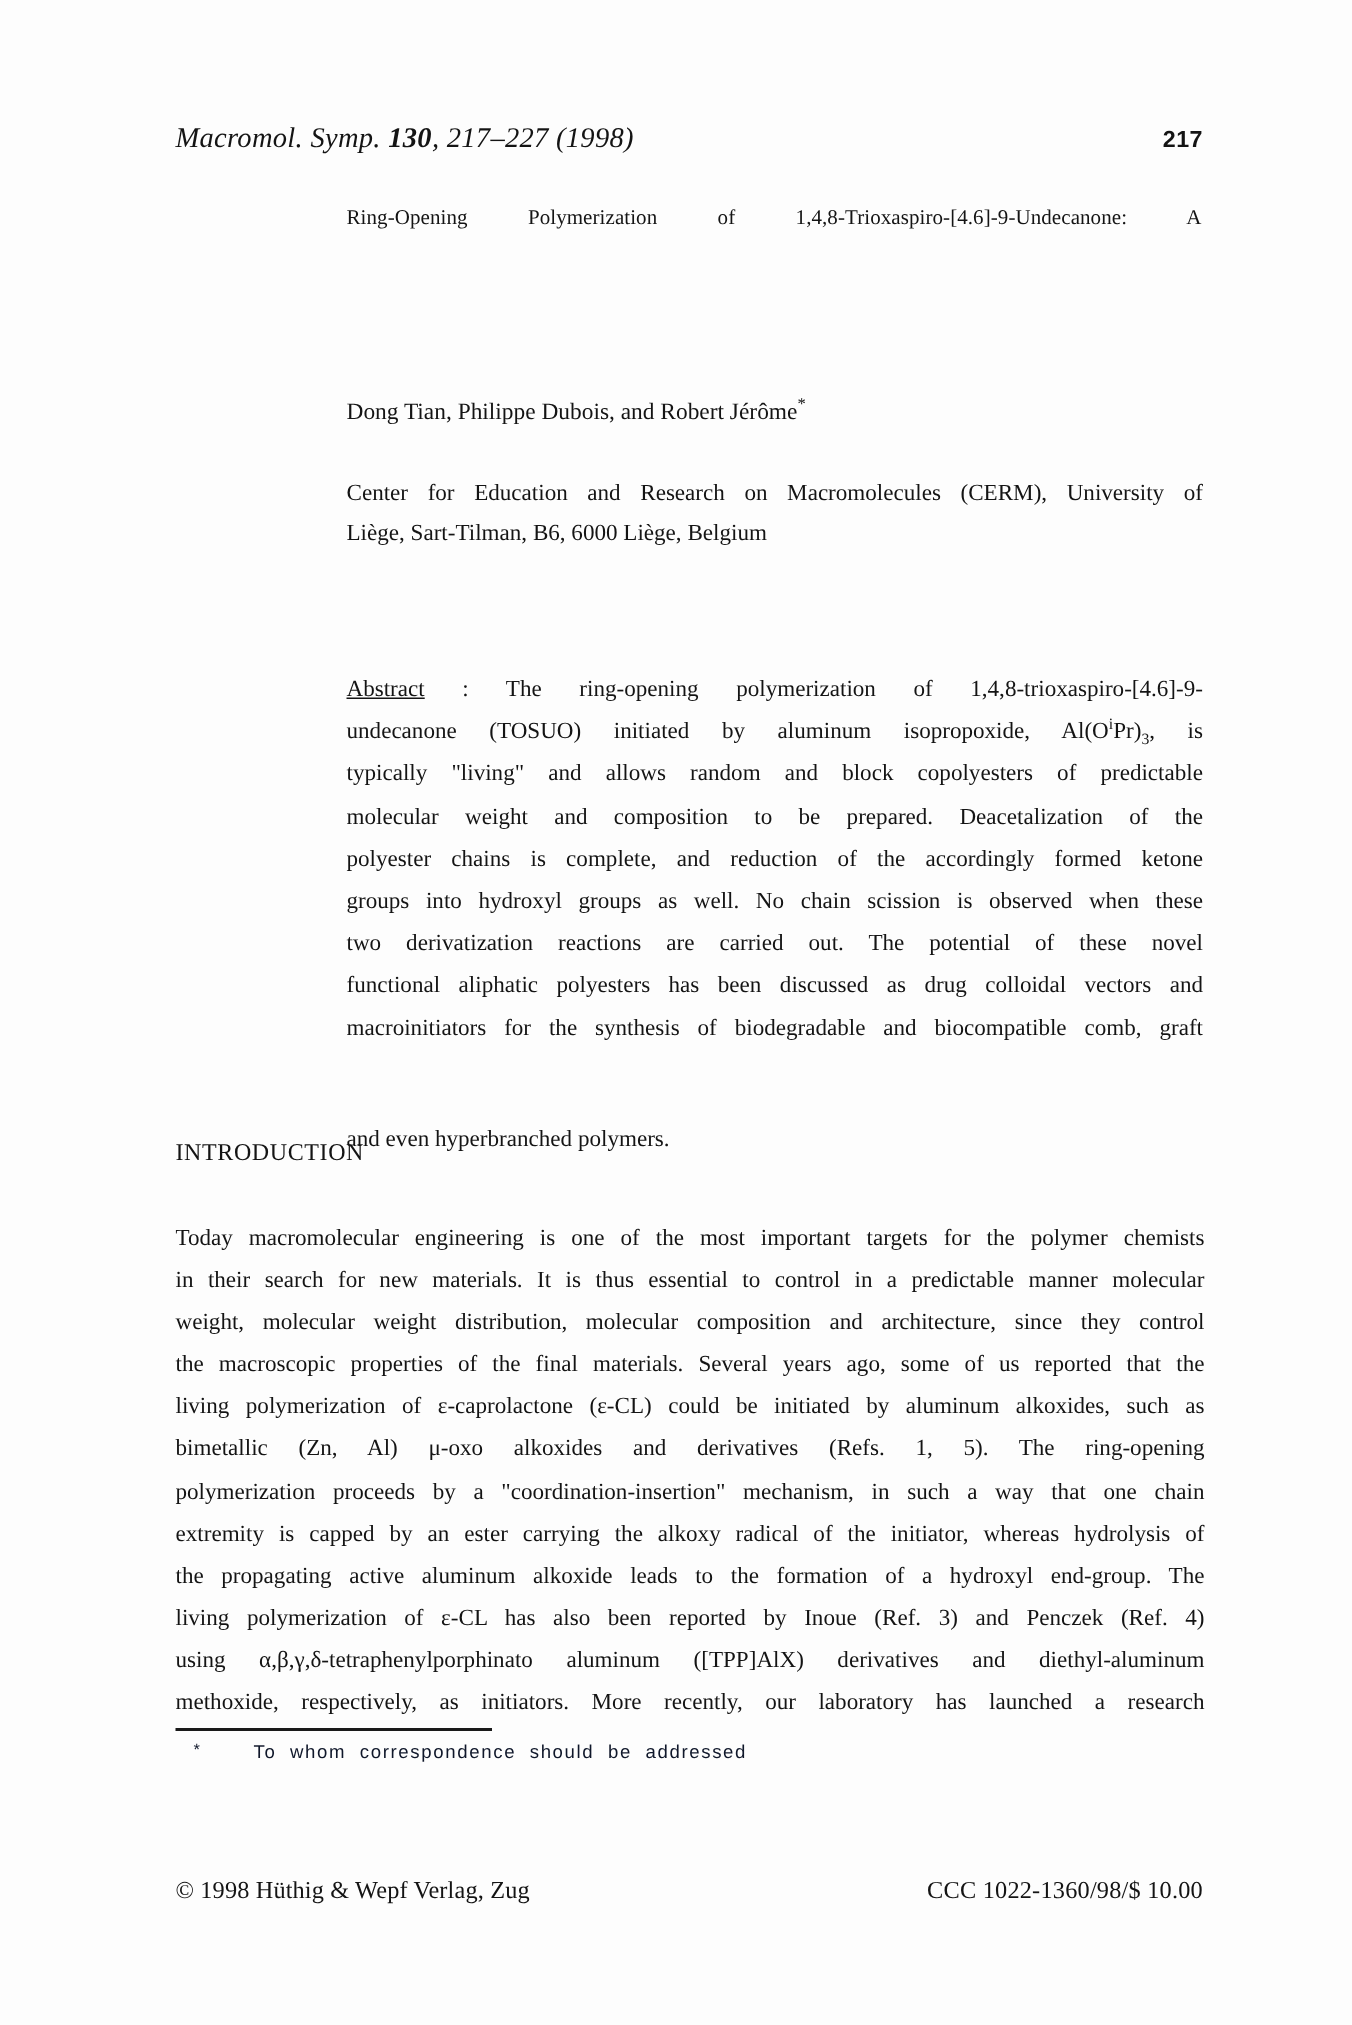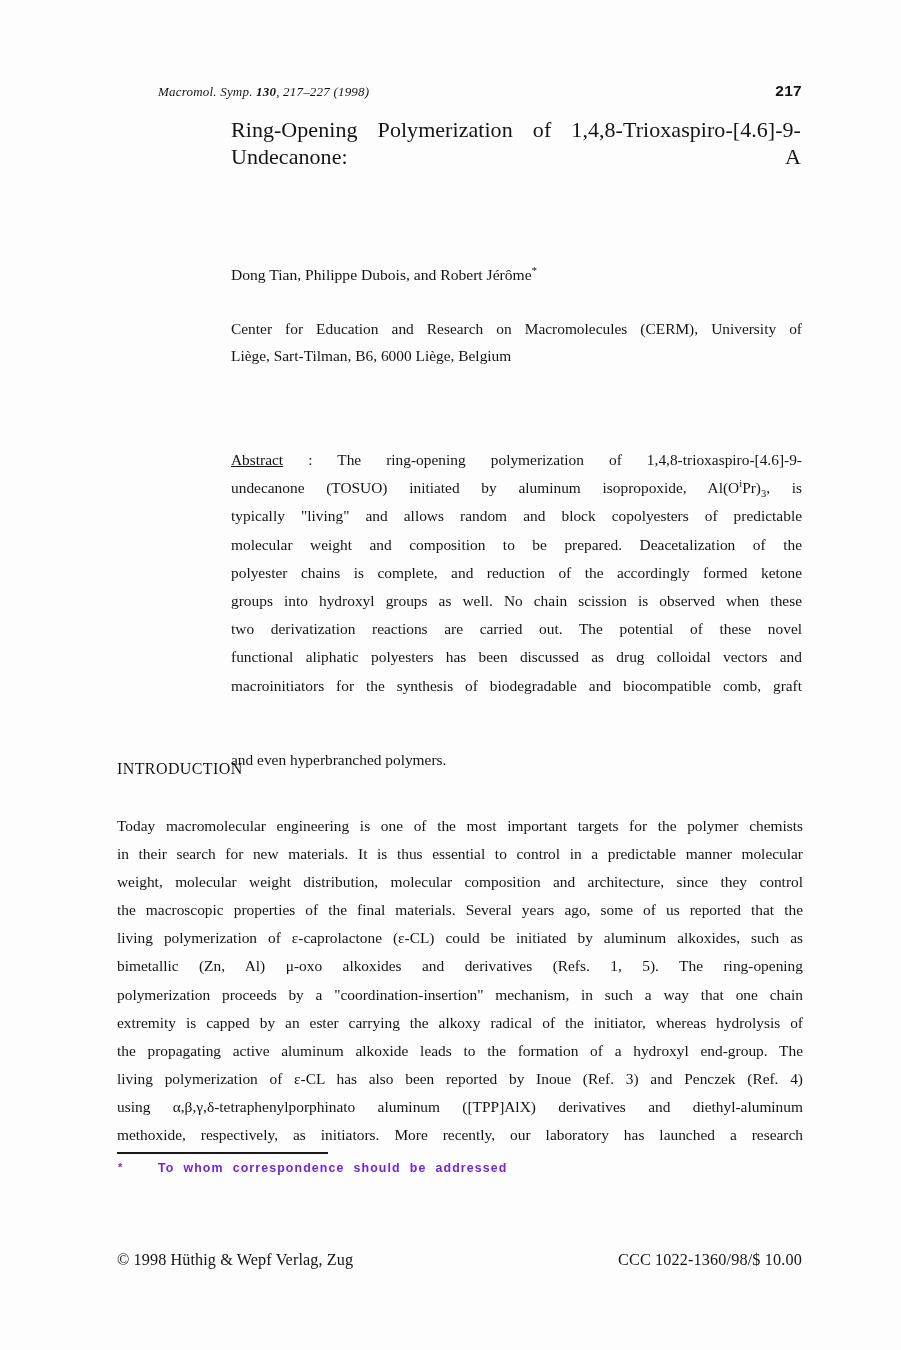--- a/index.html
+++ b/index.html
@@ -27,43 +27,42 @@
     position: absolute;
     left: 117px;
     top: 82px;
     width: 685px;
     display: flex;
     align-items: baseline;
     justify-content: space-between;
   }
   .journal-ref {
     font-style: italic;
-    font-size: 13px;
+    font-size: 19px;
     letter-spacing: 0.2px;
     white-space: nowrap;
-    margin-left: 41px;
   }
   .journal-ref .vol {
     font-weight: bold;
     font-style: italic;
   }
   .folio {
     font-family: "Liberation Sans", "DejaVu Sans", sans-serif;
     font-weight: bold;
     font-size: 15.5px;
     letter-spacing: 0.3px;
   }
 
   
   .title-block {
     position: absolute;
     left: 231px;
-    top: 116px;
+    top: 132px;
     width: 570px;
-    font-size: 22px;
+    font-size: 14px;
     line-height: 27px;
     text-align: justify;
     text-align-last: justify;
     letter-spacing: 0.05px;
   }
   .title-block .ln {
     display: block;
     text-align: justify;
     text-align-last: justify;
   }
@@ -170,28 +169,28 @@
   .footnote-rule {
     position: absolute;
     left: 117px;
     top: 1152px;
     width: 211px;
     height: 2px;
     background: #1a1a1a;
   }
   .footnote {
     position: absolute;
-    left: 118px;
+    left: 129px;
     top: 1161px;
     width: 560px;
     font-family: "Liberation Sans", "DejaVu Sans", sans-serif;
-    font-weight: bold;
+    font-weight: normal;
     font-size: 12.4px;
     letter-spacing: 1.1px;
-    color: #6d28d9;
+    color: #0f172a;
   }
   .footnote .mark {
     display: inline-block;
     width: 40px;
     vertical-align: top;
     font-size: 11px;
   }
   .footnote .fn-text {
     display: inline-block;
     word-spacing: 4.5px;

